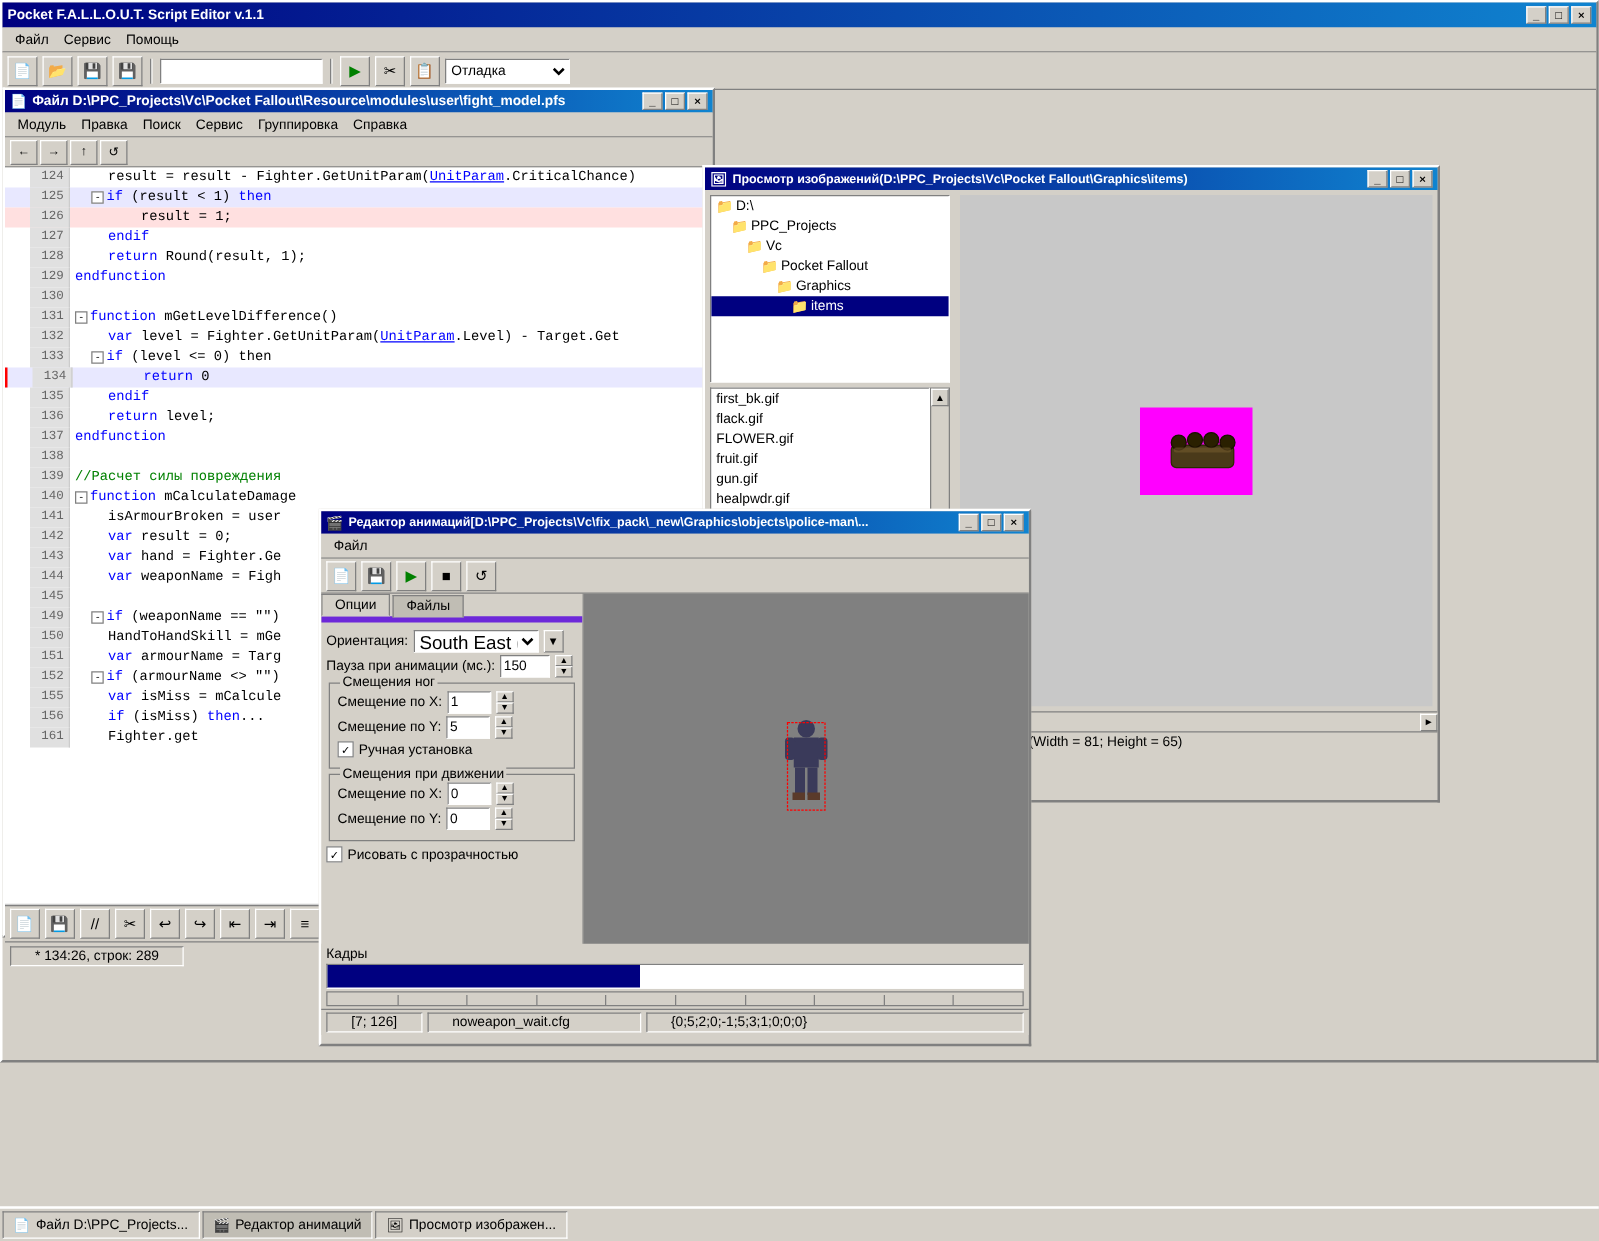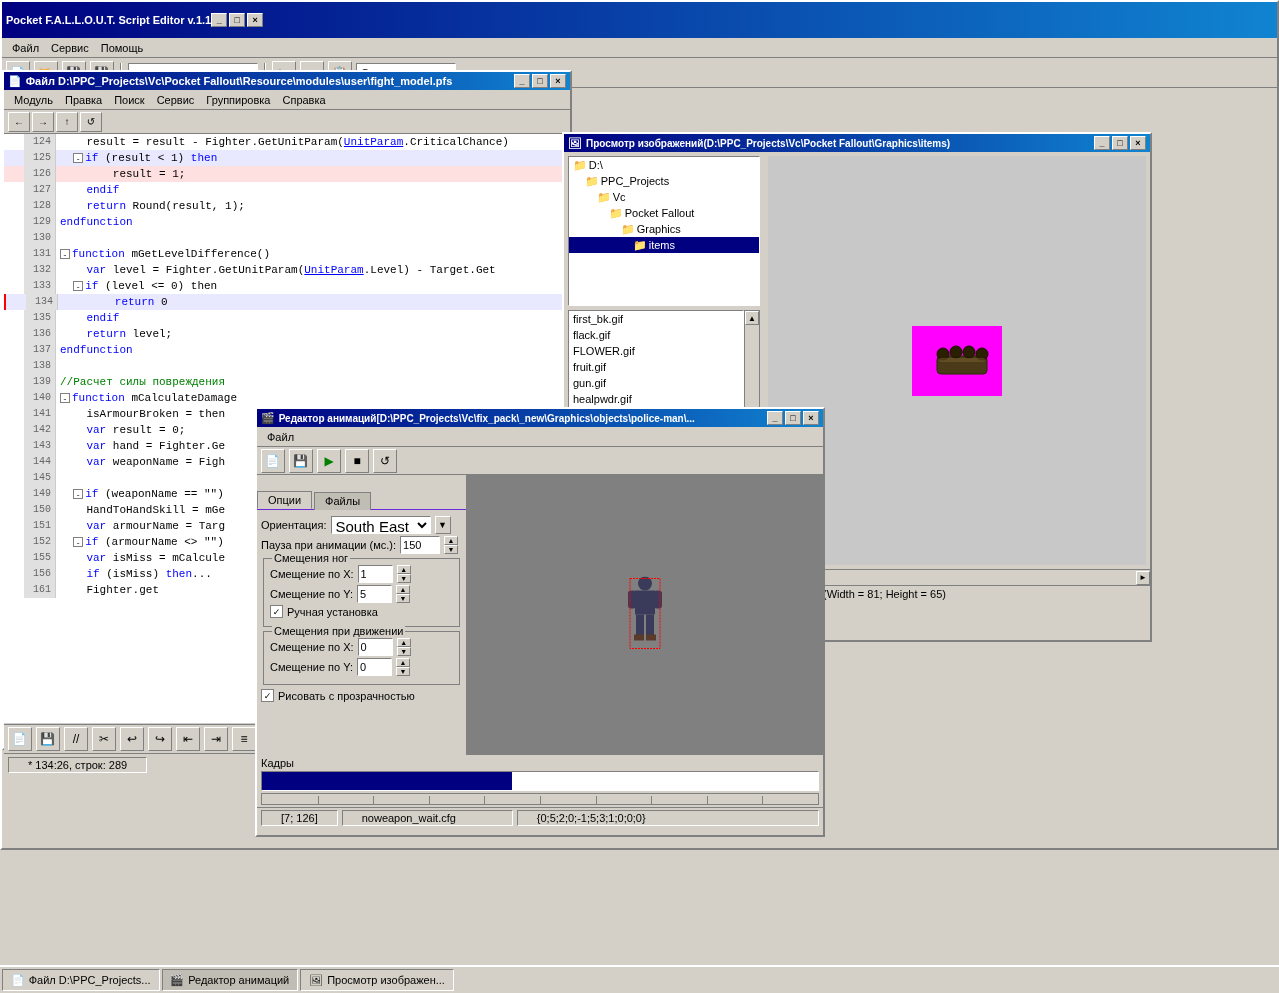--- a/index.html
+++ b/index.html
@@ -21,26 +21,27 @@
       height: 850px;
       background: #d4d0c8;
       border: 2px solid #ffffff;
       border-right-color: #808080;
       border-bottom-color: #808080;
     }
 
     .title-bar {
       background: linear-gradient(to right, #000080, #1084d0);
       color: white;
-      height: 36px;
+      height: 20px;
       display: flex;
       align-items: center;
       padding: 0 4px;
       font-weight: bold;
       font-size: 11px;
+      justify-content: space-between;
     }
 
     .title-bar-buttons {
       display: flex;
       gap: 2px;
     }
 
     .title-btn {
       width: 16px;
       height: 14px;
@@ -352,22 +353,21 @@
       align-items: center;
       justify-content: center;
       font-size: 8px;
       cursor: pointer;
     }
 
     
     .tab-bar {
       display: flex;
       background: #d4d0c8;
-      border-bottom: 1px solid #6d28d9;
-      margin-top: 16px;
+      border-bottom: 5px solid #6d28d9;
     }
 
     .tab {
       padding: 2px 10px;
       border: 1px solid #808080;
       border-bottom: none;
       background: #c0bdb4;
       cursor: pointer;
       font-size: 11px;
       margin-right: 2px;
@@ -652,21 +652,21 @@
         <span class="line-content"><span class="kw-green">//Расчет силы повреждения</span></span>
       </div>
 
       <div class="code-line">
         <span class="line-num">140</span>
         <span class="line-content"><span class="collapse-icon">-</span><span class="kw-blue">function</span> mCalculateDamage</span>
       </div>
 
       <div class="code-line">
         <span class="line-num">141</span>
-        <span class="line-content">    isArmourBroken = then</span>
+        <span class="line-content">    isArmourBroken = user</span>
       </div>
 
       <div class="code-line">
         <span class="line-num">142</span>
         <span class="line-content">    <span class="kw-blue">var</span> result = 0;</span>
       </div>
 
       <div class="code-line">
         <span class="line-num">143</span>
         <span class="line-content">    <span class="kw-blue">var</span> hand = Fighter.Ge</span>

